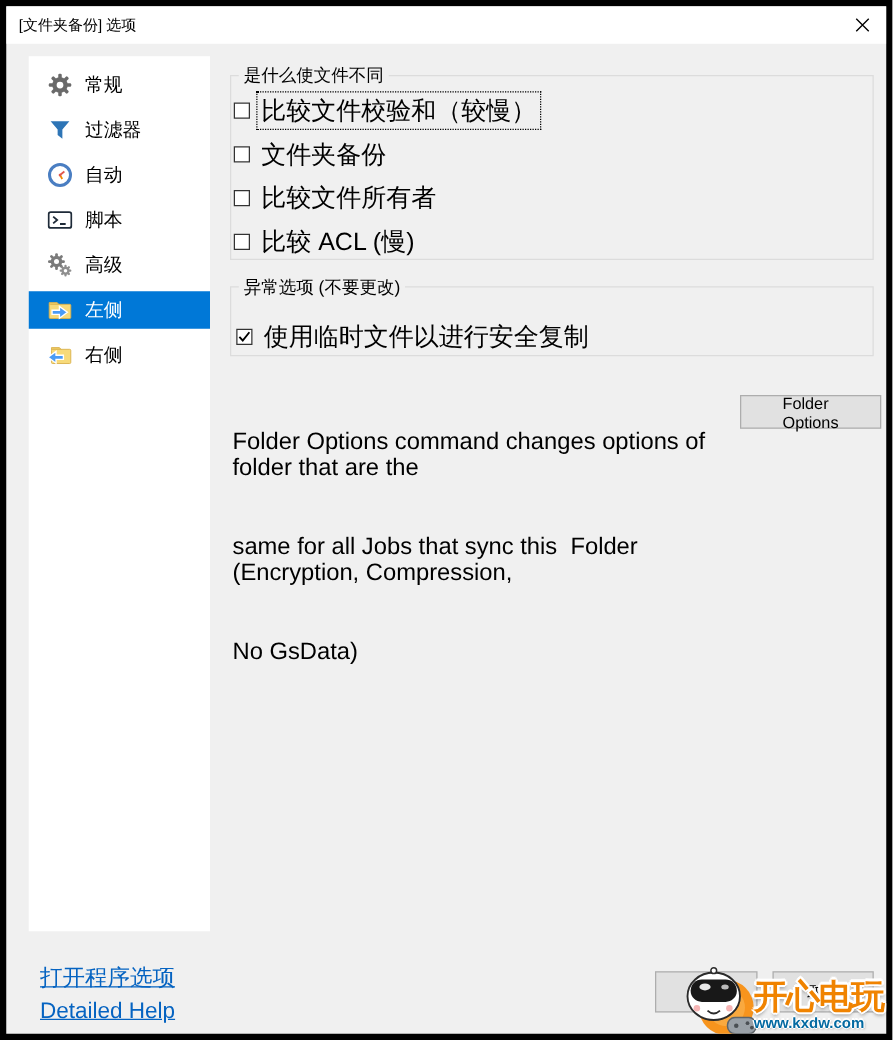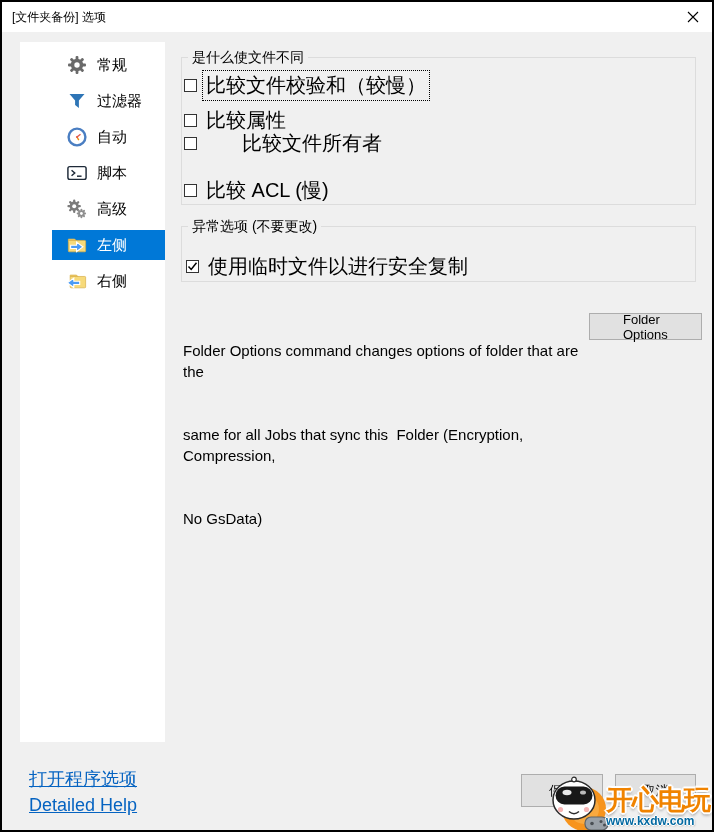--- a/index.html
+++ b/index.html
@@ -1,41 +1,41 @@
 <!DOCTYPE html>
 <html><head>
 <meta charset="utf-8">
 <style>
   * { box-sizing: border-box; margin: 0; padding: 0; }
   html,body { background:#cfcfcf; }
   body { font-family: "Liberation Sans", "DejaVu Sans", sans-serif; }
   .window {
     position: relative; width: 714px; height: 832px;
-    background: #f0f0f0; border: 2px solid #000000; overflow: hidden;
+    background: #f0f0f0; border: 5px solid #000000; overflow: hidden;
   }
   
   .titlebar { position:absolute; top:0; left:0; width:100%; height:30px; background:#ffffff; }
   .title-text { position:absolute; left:10px; top:0; line-height:30px; font-size:12px; color:#000; }
   .close-btn { position:absolute; right:6px; top:3px; width:26px; height:24px; display:flex; align-items:center; justify-content:center; cursor:default; }
   
   .sidebar { position:absolute; left:18px; top:40px; width:145px; height:700px; background:#ffffff; padding-top:8px; }
-  .side-item { position:relative; height:30px; margin-bottom:6px; display:flex; align-items:center;margin-left:32px; }
+  .side-item { position:relative; height:30px; margin-bottom:6px; display:flex; align-items:center; }
   .side-item .ic { position:absolute; left:15px; width:20px; height:20px; display:flex; align-items:center; justify-content:center; }
   .side-item .lbl { position:absolute; left:45px; font-size:15px; color:#000; white-space:nowrap; }
   .side-item.selected { background:#0078d7; }
   .side-item.selected .lbl { color:#ffffff; }
   
   .groupbox { position:absolute; left:179px; width:515px; border:1px solid #dcdcdc; }
   .group-title { position:absolute; top:-9px; left:6px; background:#f0f0f0; padding:0 4px; font-size:14px; color:#000; white-space:nowrap; }
   .cb-row { position:absolute; display:flex; align-items:center; height:18px; }
   .cb-box { width:13px; height:13px; background:#fff; border:1px solid #333333; margin-right:6px; flex:0 0 13px; display:flex; align-items:center; justify-content:center; }
   .cb-label { font-size:20px; color:#000; white-space:nowrap; padding:1px 3px; }
   .cb-label.focused { outline:1px dotted #000; }
   
-  .para { position:absolute; left:181px; top:296px; width:404px; font-size:15px; line-height:21px; color:#000; white-space:pre-wrap; }
+  .para { position:absolute; left:181px; top:296px; width:404px; font-size:19px; line-height:21px; color:#000; white-space:pre-wrap; }
   .win-btn { position:absolute; background:#e1e1e1; border:1px solid #adadad; font-size:13px; color:#000;
              display:flex; align-items:center; justify-content:center; font-family:"Liberation Sans","DejaVu Sans",sans-serif; }
   #folder-options-btn { left:587px; top:311px; width:113px; height:27px;padding-left:33px; }
   #save-btn   { left:519px; top:772px; width:82px; height:33px; }
   #cancel-btn { left:613px; top:772px; width:81px; height:33px; }
   
   .link { position:absolute; left:27px; font-size:18px; color:#0563c1; text-decoration:underline; cursor:pointer; white-space:nowrap; }
   #link-program-options { top:765px; }
   #link-detailed-help   { top:793px; }
   
@@ -162,23 +162,23 @@
   <div class="groupbox" style="top:55px; height:148px;">
     <span class="group-title">是什么使文件不同</span>
   </div>
 
   <div class="cb-row" style="left:182px; top:74px;">
     <span class="cb-box"></span>
     <span class="cb-label focused">比较文件校验和（较慢）</span>
   </div>
   <div class="cb-row" style="left:182px; top:109px;">
     <span class="cb-box"></span>
-    <span class="cb-label">比较属性</span>
-  </div>
-  <div class="cb-row" style="left:182px; top:132px;gap:36px;">
+    <span class="cb-label">文件夹备份</span>
+  </div>
+  <div class="cb-row" style="left:182px; top:144px;">
     <span class="cb-box"></span>
     <span class="cb-label">比较文件所有者</span>
   </div>
   <div class="cb-row" style="left:182px; top:179px;">
     <span class="cb-box"></span>
     <span class="cb-label">比较 ACL (慢)</span>
   </div>
 
   <div class="groupbox" style="top:224px; height:56px;">
     <span class="group-title">异常选项 (不要更改)</span>

